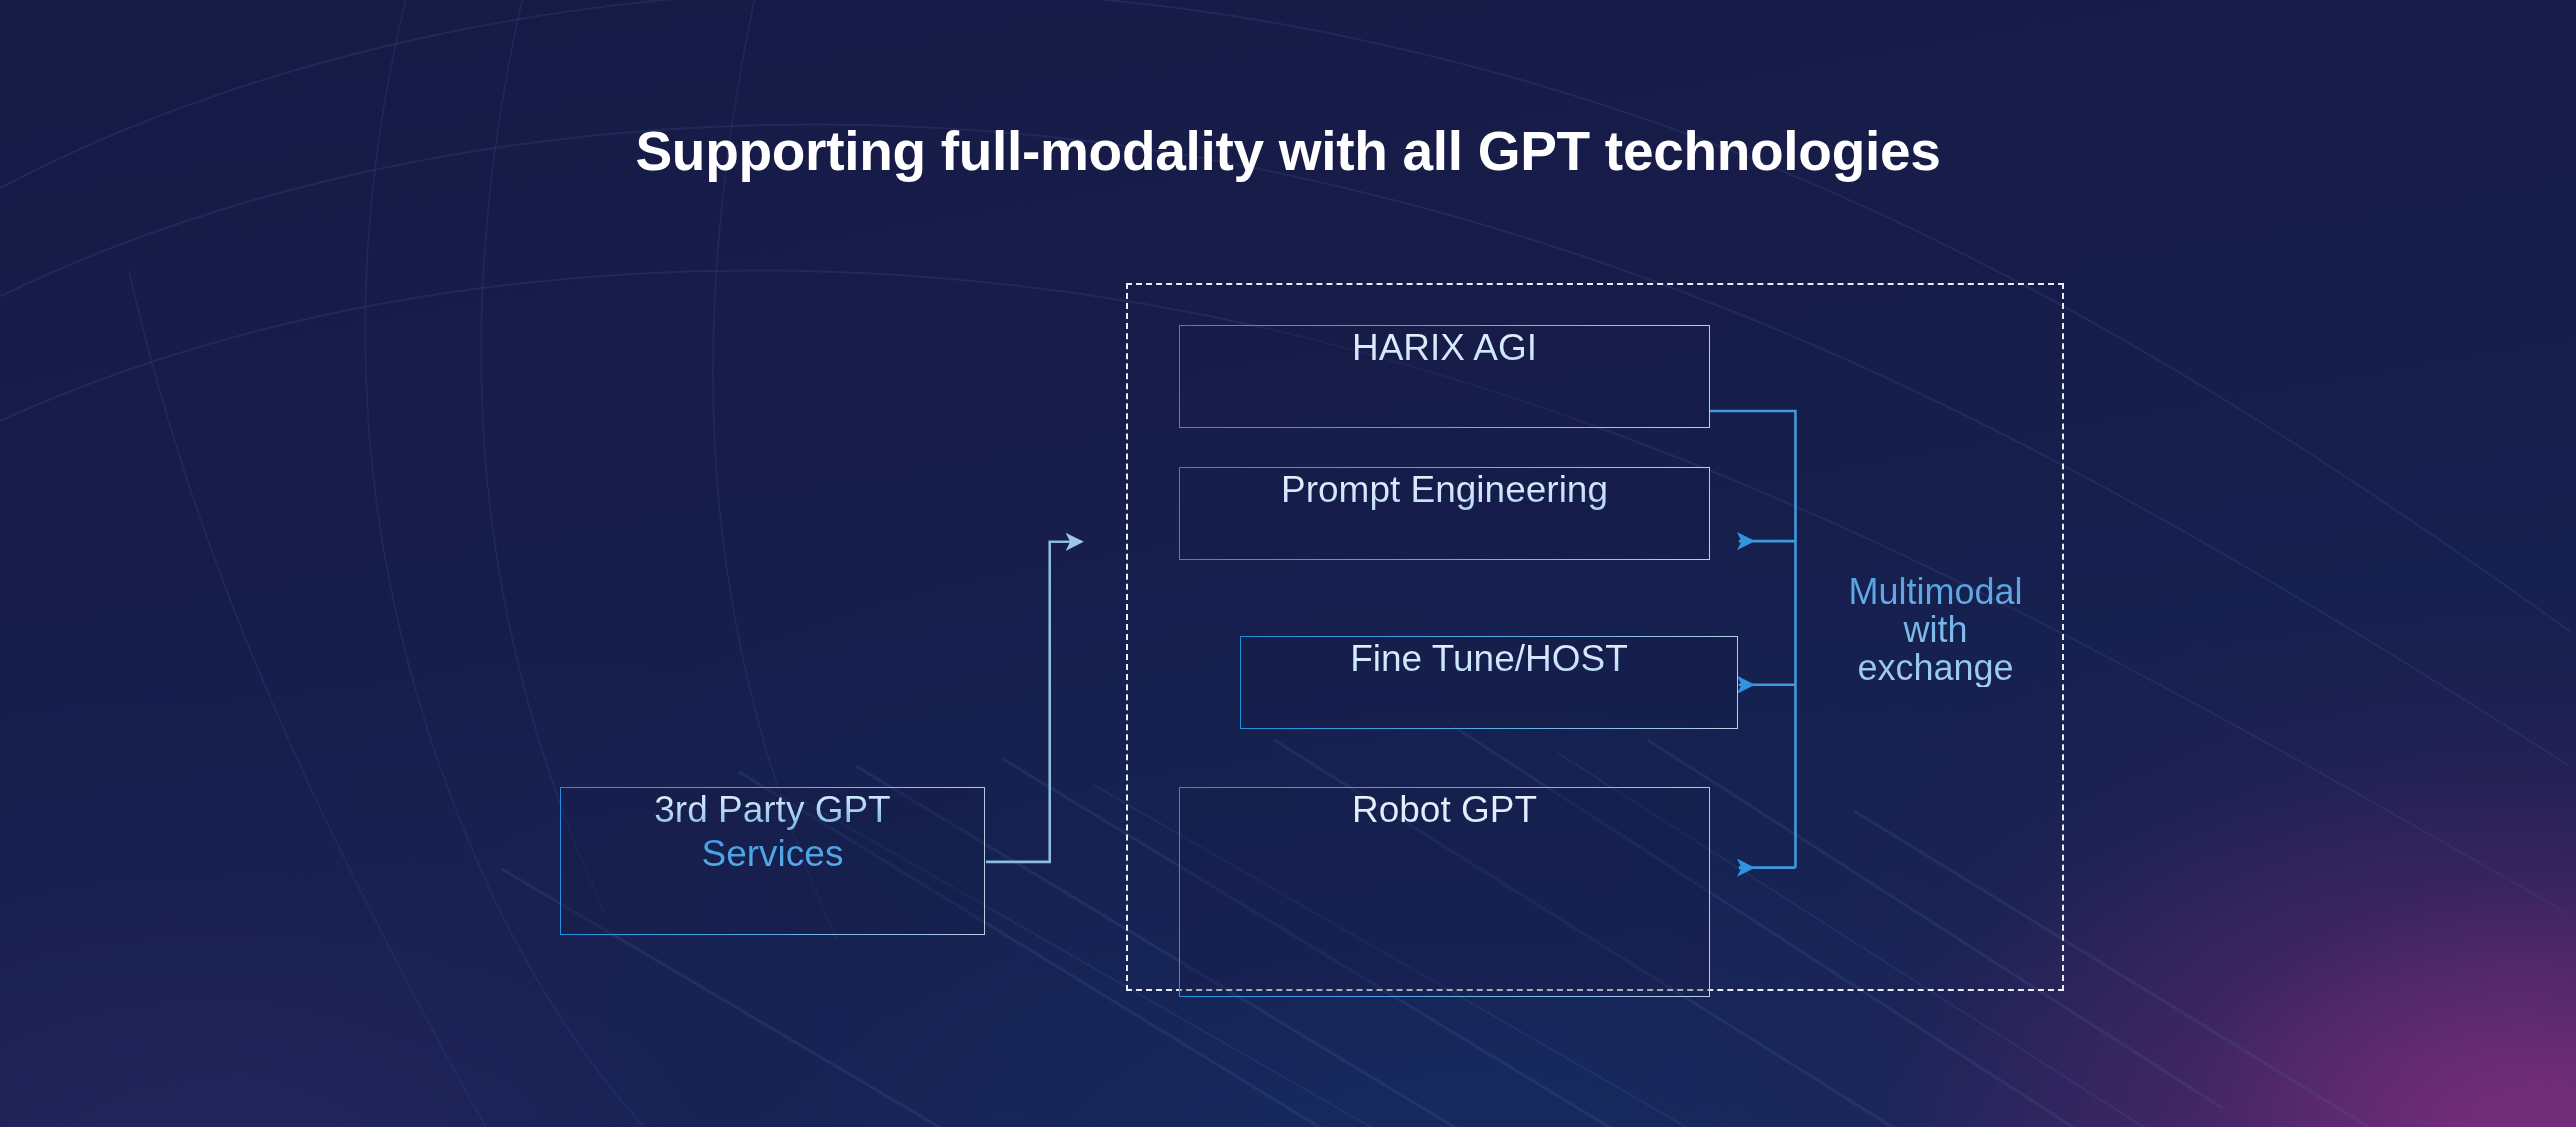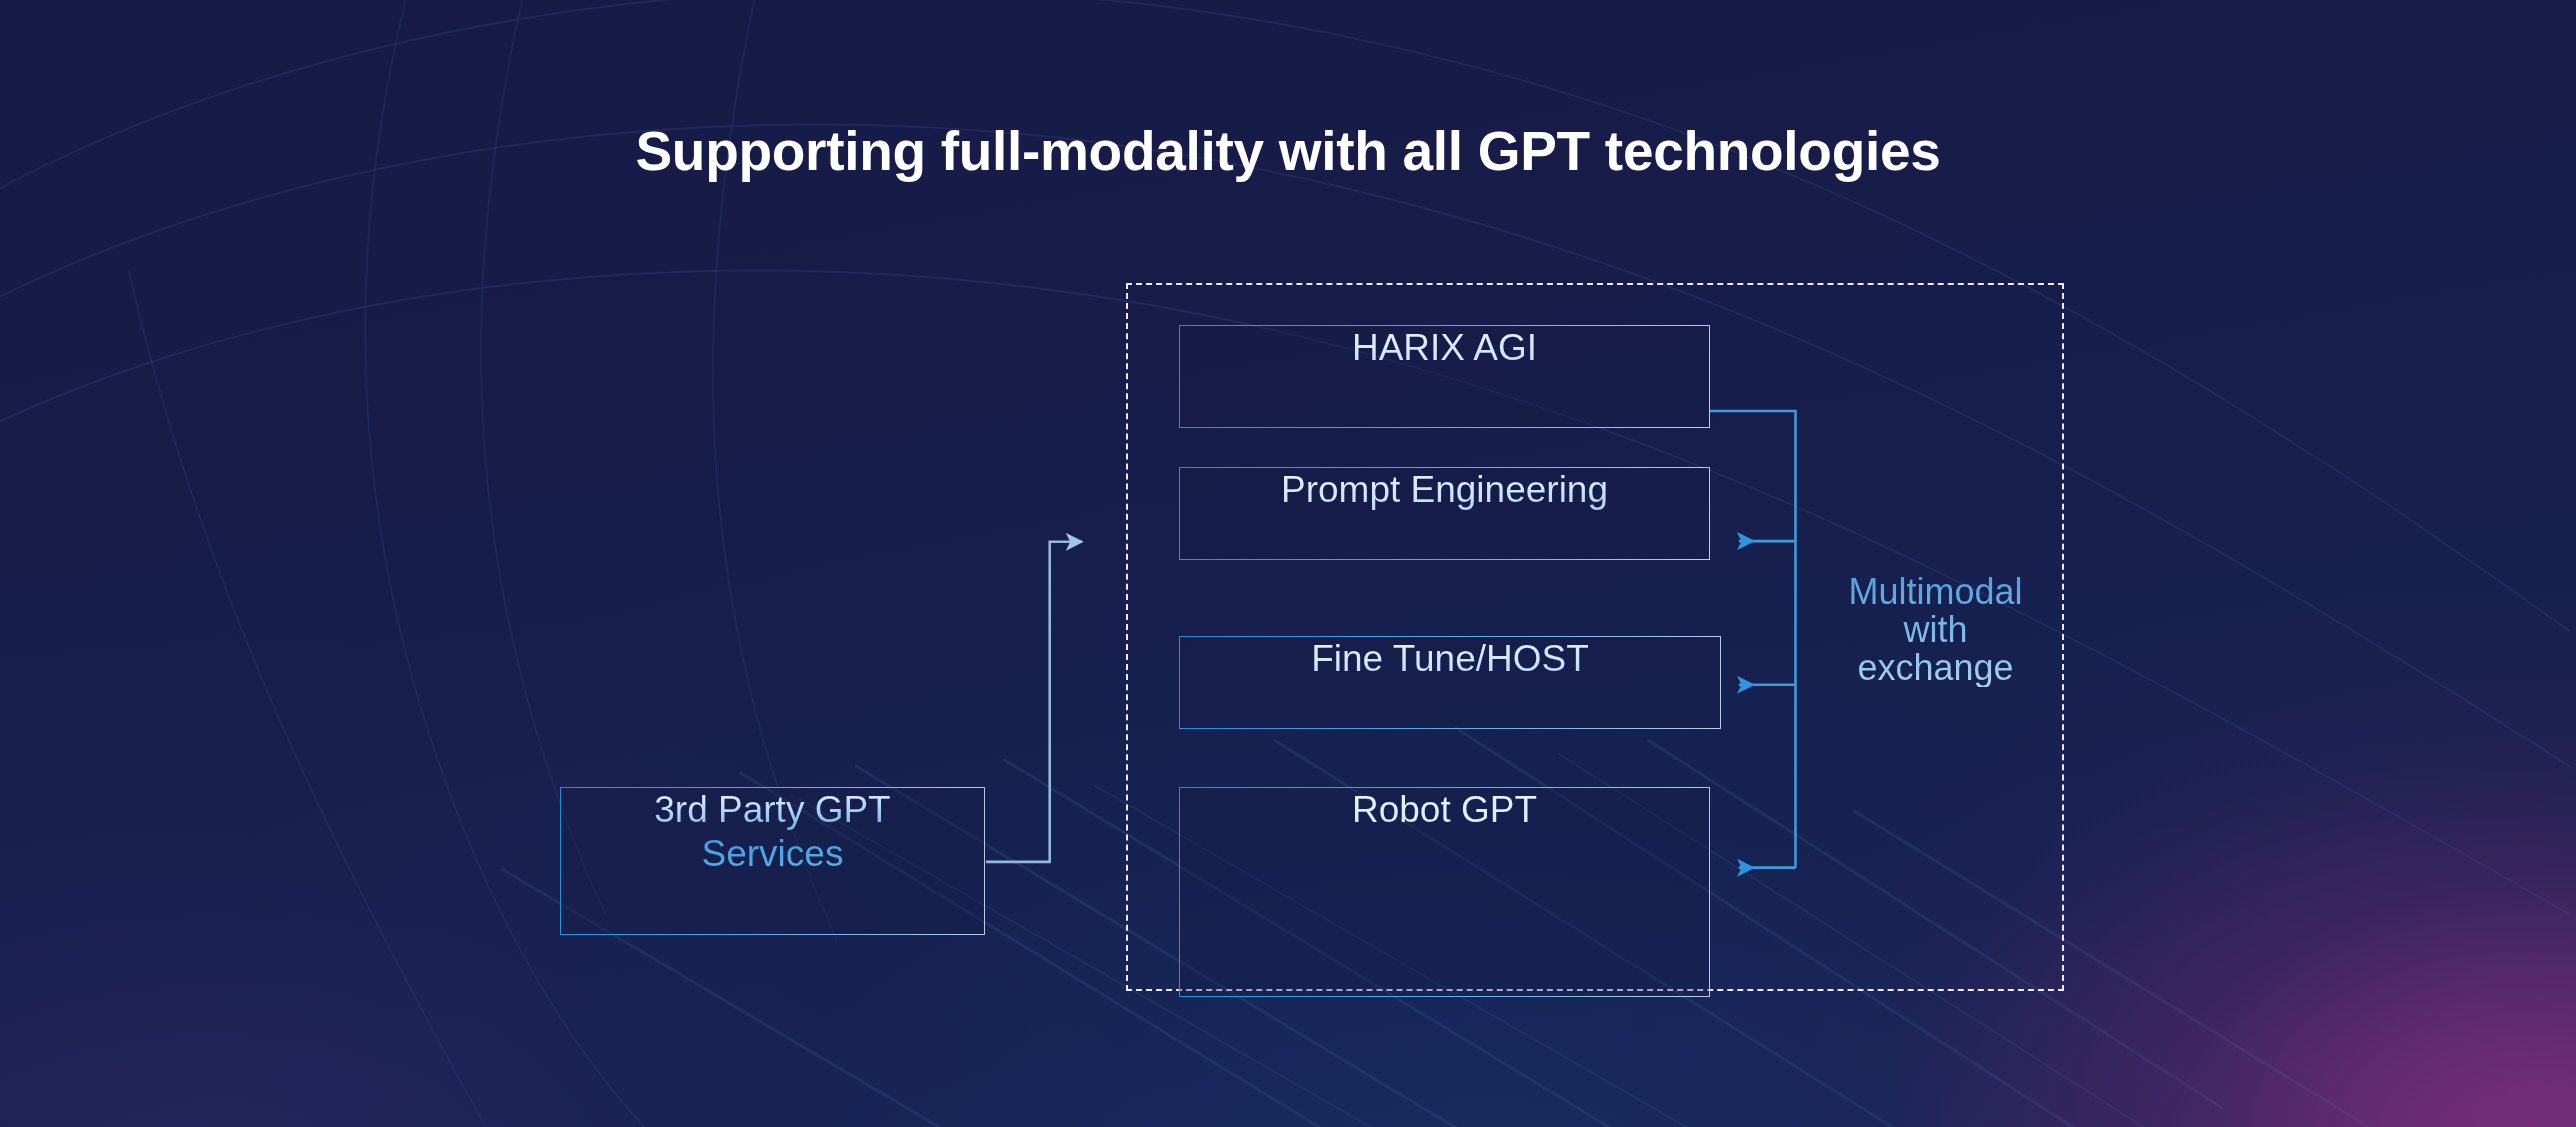--- a/index.html
+++ b/index.html
@@ -76,21 +76,21 @@
   .node-label-alt {
     background: linear-gradient(178deg, #3e9ae0 0%, #4fa6e6 55%, #64b2ea 100%);
     -webkit-background-clip: text;
     background-clip: text;
     color: transparent;
     font-size: 37px;
   }
 
   #node-harix  { left: 1179px; top: 325px;  width: 531px; height: 103px; }
   #node-prompt { left: 1179px; top: 467px;  width: 531px; height: 93px; }
-  #node-finetune { left: 1179px; top: 636px; width: 542px; height: 93px; }
+  #node-finetune { left: 1240px; top: 636px; width: 498px; height: 93px; }
   #node-robot  { left: 1179px; top: 787px; width: 531px; height: 210px; }
   #node-third  { left: 560px;  top: 787px; width: 425px; height: 148px; }
 
   
   #multimodal {
     position: absolute;
     left: 1810px;
     top: 557px;
     width: 251px;
     text-align: center;

